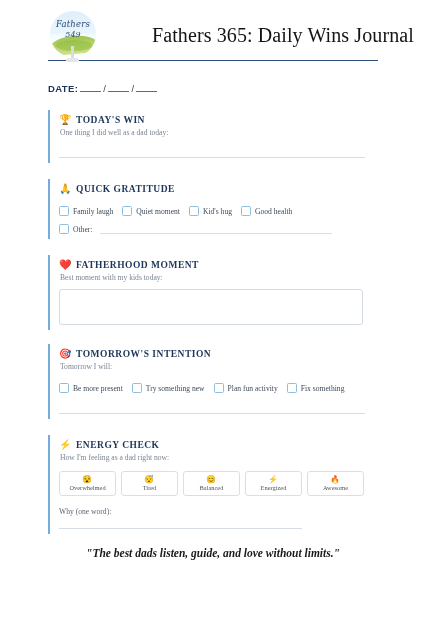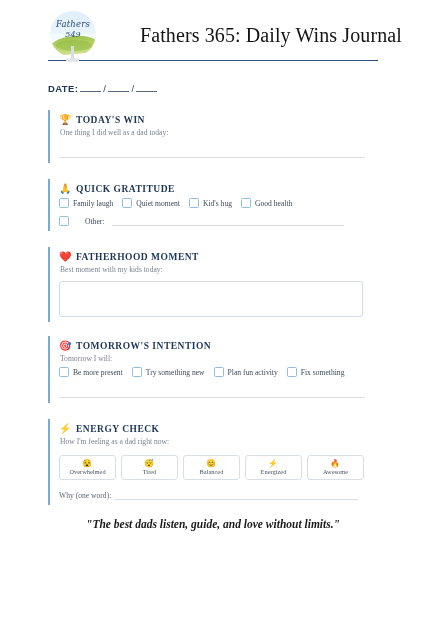--- a/index.html
+++ b/index.html
@@ -110,20 +110,21 @@
     font-family: "DejaVu Serif", serif;
     font-style: italic;
     font-size: 8px;
     color: #2b4a6f;
     z-index: 5;
   }
   .title {
     font-family: "Liberation Serif", serif;
     font-size: 20px;
     color: #141414;
+    margin-left: 12px;
     letter-spacing: .1px;
     white-space: nowrap;
   }
   .header-rule {
     margin: 4px 48px 0 48px;
     height: 0;
     border-top: 1.6px solid #2d4f7c;
   }
 
   
@@ -197,21 +198,21 @@
     border: 1px solid #d4dae2;
     border-radius: 3px;
     background: #fff;
     box-sizing: border-box;
   }
 
   
   .check-row {
     display: flex;
     align-items: center;
-    margin-top: 4px;
+    margin-top: 12px;
     gap: 9px;
     flex-wrap: nowrap;
   }
   .check-item {
     display: flex;
     align-items: center;
     gap: 4px;
     white-space: nowrap;
   }
   .cbox {
@@ -227,21 +228,21 @@
     font-family: "Liberation Serif", serif;
     font-size: 7.6px;
     color: #3d4a5c;
   }
   .other-row {
     display: flex;
     align-items: center;
     margin-top: 8px;
     gap: 4px;
   }
-  .other-row .clabel { margin-left: 12px; }
+  .other-row .clabel { margin-left: 0; }
   .other-line {
     border-bottom: 1px solid #d7dde5;
     height: 8px;
     width: 232px;
     margin-left: 4px;
   }
 
   
   .mood-row {
     display: flex;
@@ -269,20 +270,21 @@
     font-family: "Liberation Serif", serif;
     font-size: 6.4px;
     color: #4b5666;
     line-height: 8px;
   }
   .why-row {
     display: flex;
     align-items: flex-start;
     margin-top: 11px;
     gap: 4px;
+    flex-direction: column;
   }
   .why-label {
     font-family: "Liberation Serif", serif;
     font-size: 7.6px;
     color: #5d6877;
     white-space: nowrap;
   }
   .why-line {
     border-bottom: 1px solid #d7dde5;
     height: 8px;

